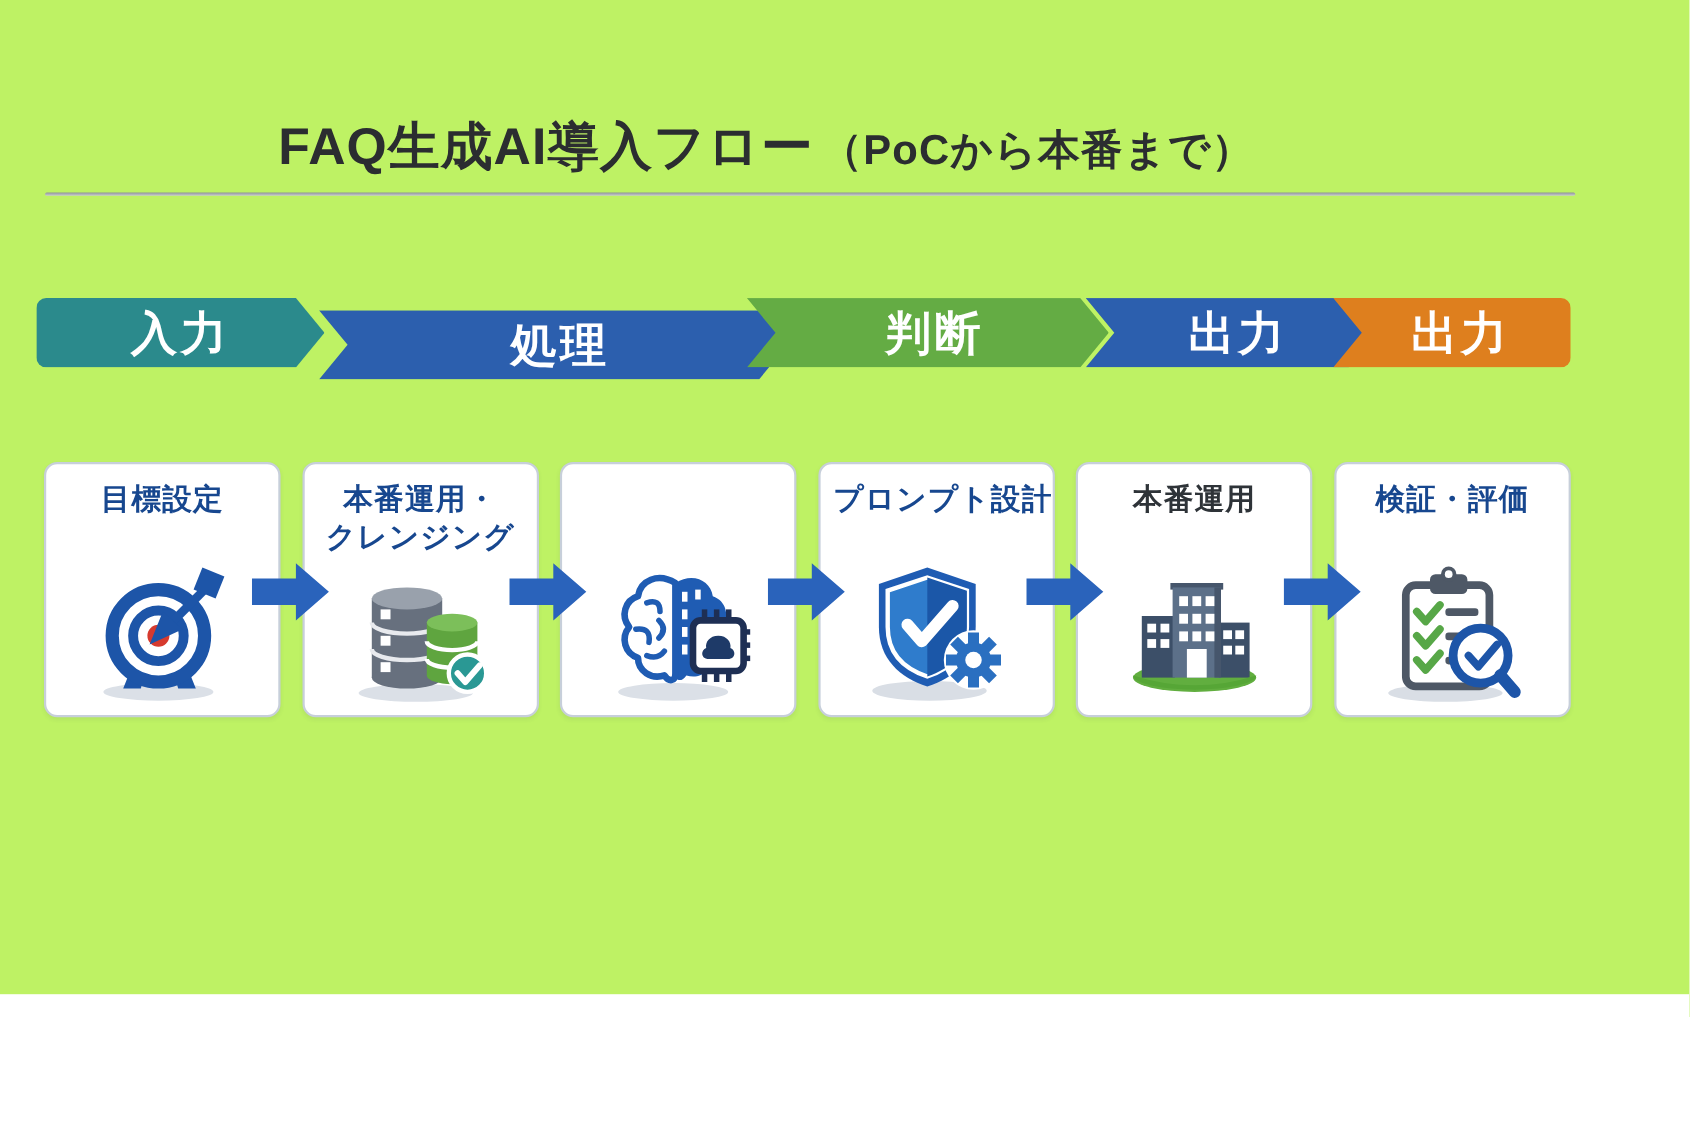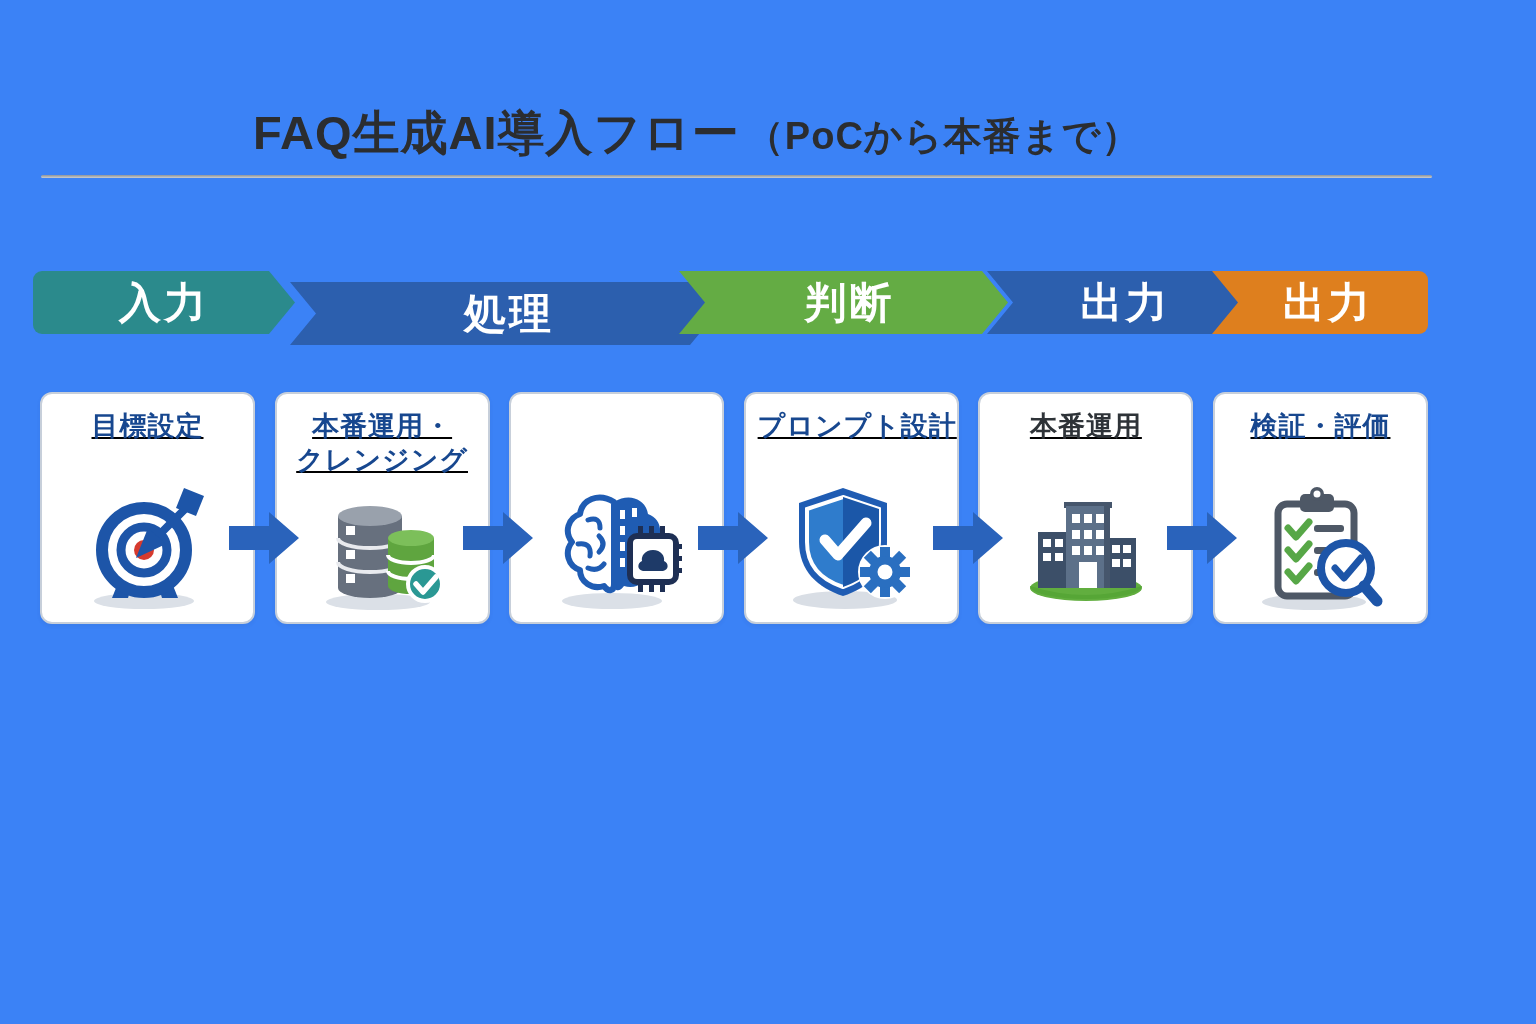--- a/index.html
+++ b/index.html
@@ -1,22 +1,22 @@
 <!DOCTYPE html>
 <html lang="ja"><head>
 <meta charset="utf-8">
 <style>
   * { margin: 0; padding: 0; box-sizing: border-box; }
   html, body { background: #ffffff; }
   body { font-family: "Liberation Sans", "DejaVu Sans", sans-serif; }
   .canvas {
     position: relative;
     width: 1536px;
-    height: 1024px;
-    background: #3b82f6;
+    height: 904px;
+    background: #bef264;
     overflow: hidden;
   }
 
   
   .title {
     position: absolute;
     left: 253px;
     top: 102px;
     white-space: nowrap;
     color: #2B2D30;
@@ -61,26 +61,25 @@
   .stage-1 { left: 0;      width: 262px; }
   .stage-2 { left: 257px;  width: 426px; margin-top: 11px; }
   .stage-3 { left: 646px;  width: 329px; }
   .stage-4 { left: 954px;  width: 265px; }
   .stage-5 { left: 1179px; width: 216px; }
 
   
   .cards {
     position: absolute;
     left: 40px;
-    top: 392px;
+    top: 420px;
     width: 1388px;
     height: 232px;
     display: flex;
     justify-content: space-between;
-    text-decoration: underline;
   }
   .card {
     position: relative;
     width: 215px;
     height: 232px;
     background: #ffffff;
     border: 2px solid #C7CFDA;
     border-radius: 12px;
     box-shadow: 0 2px 4px rgba(40,60,90,0.07);
   }

